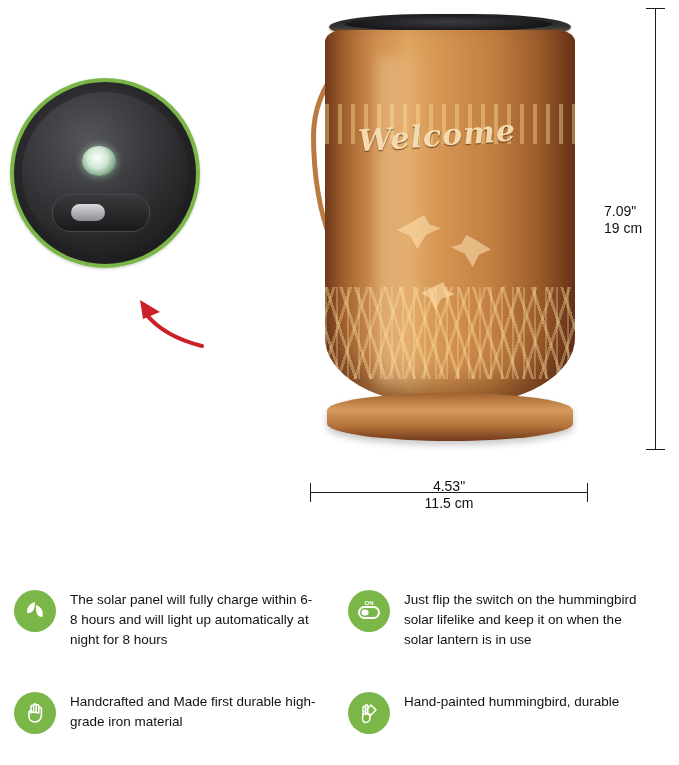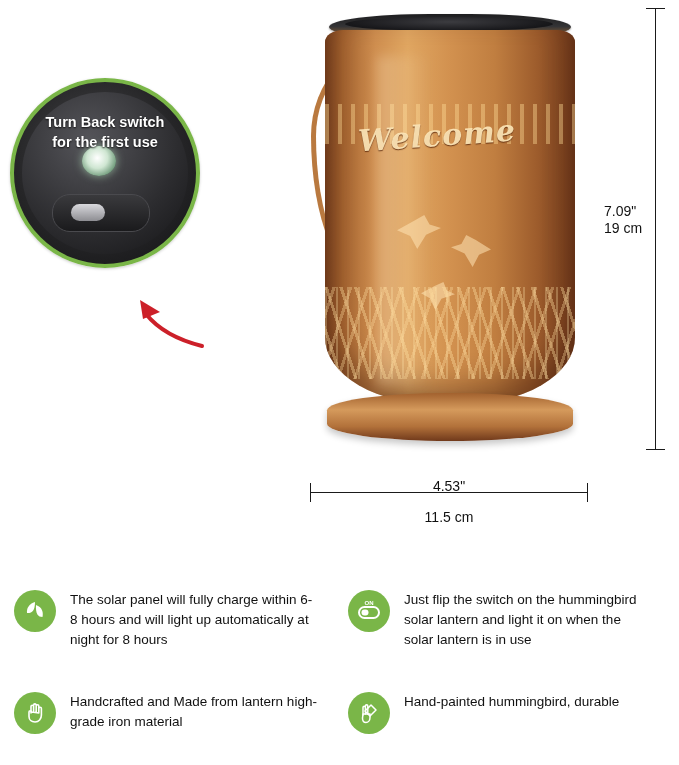--- a/index.html
+++ b/index.html
@@ -207,21 +207,21 @@
   .dim-label-h {
     position: absolute;
     left: 310px;
     top: 478px;
     width: 278px;
     text-align: center;
     font-size: 14px;
     line-height: 17px;
     color: #111;
   }
-  .dim-label-h .l2 { display: block; margin-top: 14px; }
+  .dim-label-h .l2 { display: block; }
 
   
   .callout {
     position: absolute;
     left: 10px;
     top: 78px;
     width: 182px;
     height: 182px;
     border-radius: 50%;
     border: 4px solid #7ab648;
@@ -350,24 +350,20 @@
     <span>4.53"</span>
     <span class="l2">11.5 cm</span>
   </div>
 
   <div class="callout">
     <div class="cap-disc"></div>
     <div class="led"></div>
     <div class="switch-plate">
       <div class="switch-knob"></div>
     </div>
-    <div class="callout-text">
-      <span class="hl">Turn Back switch</span><br>
-      <span class="hl">for the first use</span>
-    </div>
   </div>
 
   <svg class="arrow" viewBox="0 0 76 58">
     <path d="M72 54 C56 50 32 42 16 22" stroke="#cc2029" stroke-width="4" fill="none" stroke-linecap="round"></path>
     <path d="M10 8 L30 20 L13 27 Z" fill="#cc2029"></path>
   </svg>
 </div>
 
 <div class="features">
 
@@ -382,30 +378,30 @@
   </div>
 
   <div class="feature f2">
     <div class="badge">
       <svg width="26" height="26" viewBox="0 0 26 26">
         <rect x="3" y="9" width="20" height="11" rx="5.5" fill="none" stroke="#ffffff" stroke-width="2"></rect>
         <rect x="5.5" y="11.5" width="7" height="6" rx="3" fill="#ffffff"></rect>
         <text x="13" y="7" font-size="6" fill="#ffffff" text-anchor="middle" font-family="Liberation Sans, sans-serif" font-weight="bold">ON</text>
       </svg>
     </div>
-    <div class="ftext">Just flip the switch on the hummingbird solar lantern and light it on when the solar lantern is in use</div>
+    <div class="ftext">Just flip the switch on the hummingbird solar lifelike and keep it on when the solar lantern is in use</div>
   </div>
 
   <div class="feature f3">
     <div class="badge">
       <svg width="24" height="24" viewBox="0 0 24 24">
         <path d="M8 12 V5.5 a1.3 1.3 0 0 1 2.6 0 V11 M10.6 11 V4.2 a1.3 1.3 0 0 1 2.6 0 V11 M13.2 11 V5 a1.3 1.3 0 0 1 2.6 0 V12 M15.8 12 V7.5 a1.3 1.3 0 0 1 2.6 0 V14 c0 4-2.6 7-6.4 7 -3.6 0-6-2.4-6-5.4 V11 a1.3 1.3 0 0 1 2.6 0 Z" fill="none" stroke="#ffffff" stroke-width="1.6" stroke-linejoin="round" stroke-linecap="round"></path>
       </svg>
     </div>
-    <div class="ftext">Handcrafted and Made from lantern high-grade iron material</div>
+    <div class="ftext">Handcrafted and Made first durable high-grade iron material</div>
   </div>
 
   <div class="feature f4">
     <div class="badge">
       <svg width="24" height="24" viewBox="0 0 24 24">
         <path d="M6 14 V6.5 a1.2 1.2 0 0 1 2.4 0 V13 M8.4 13 V5 a1.2 1.2 0 0 1 2.4 0 V13" fill="none" stroke="#ffffff" stroke-width="1.5" stroke-linecap="round"></path>
         <path d="M6 13 h7 v3.5 c0 3-1.8 5-4 5 -2 0-3.5-1.8-3.5-4.3 Z" fill="none" stroke="#ffffff" stroke-width="1.5" stroke-linejoin="round"></path>
         <path d="M14 4 l5 5 -6 6 -5-5 Z" fill="none" stroke="#ffffff" stroke-width="1.5" stroke-linejoin="round"></path>
       </svg>
     </div>

